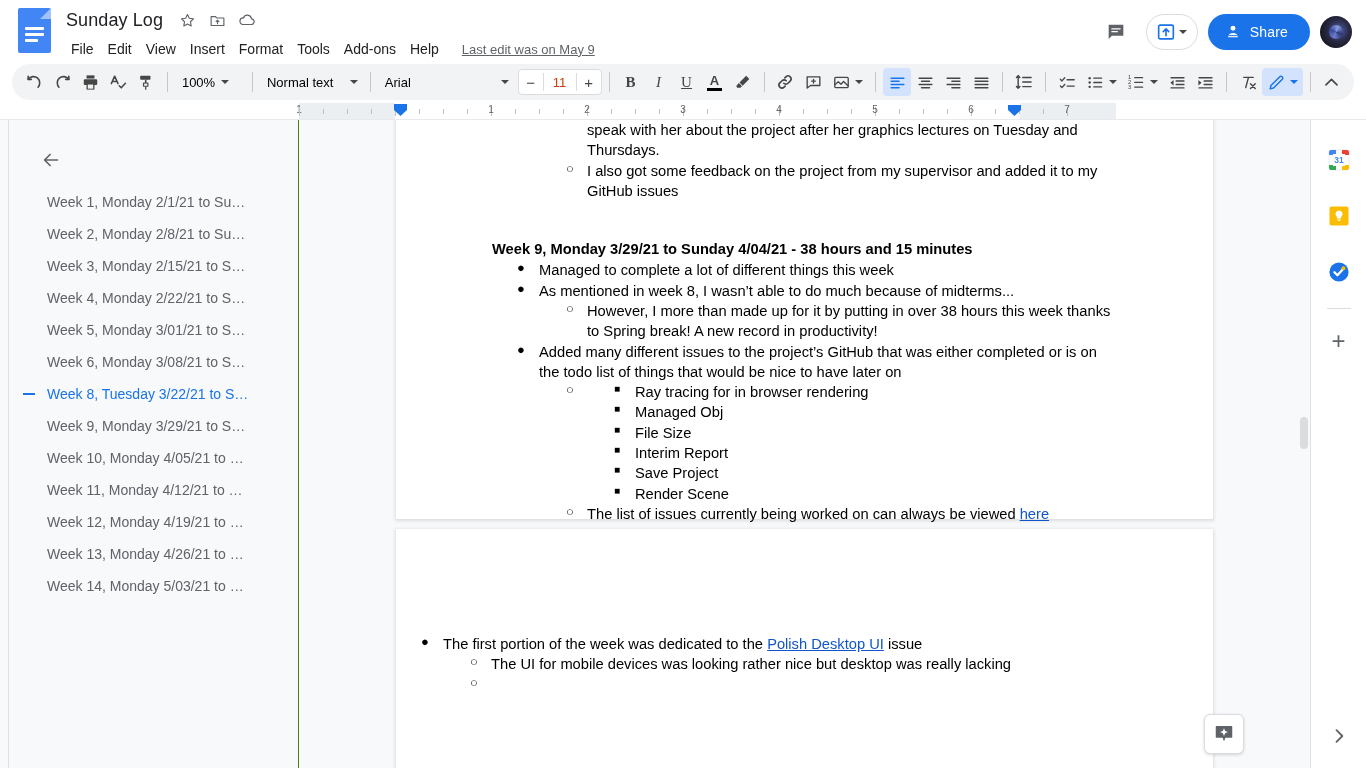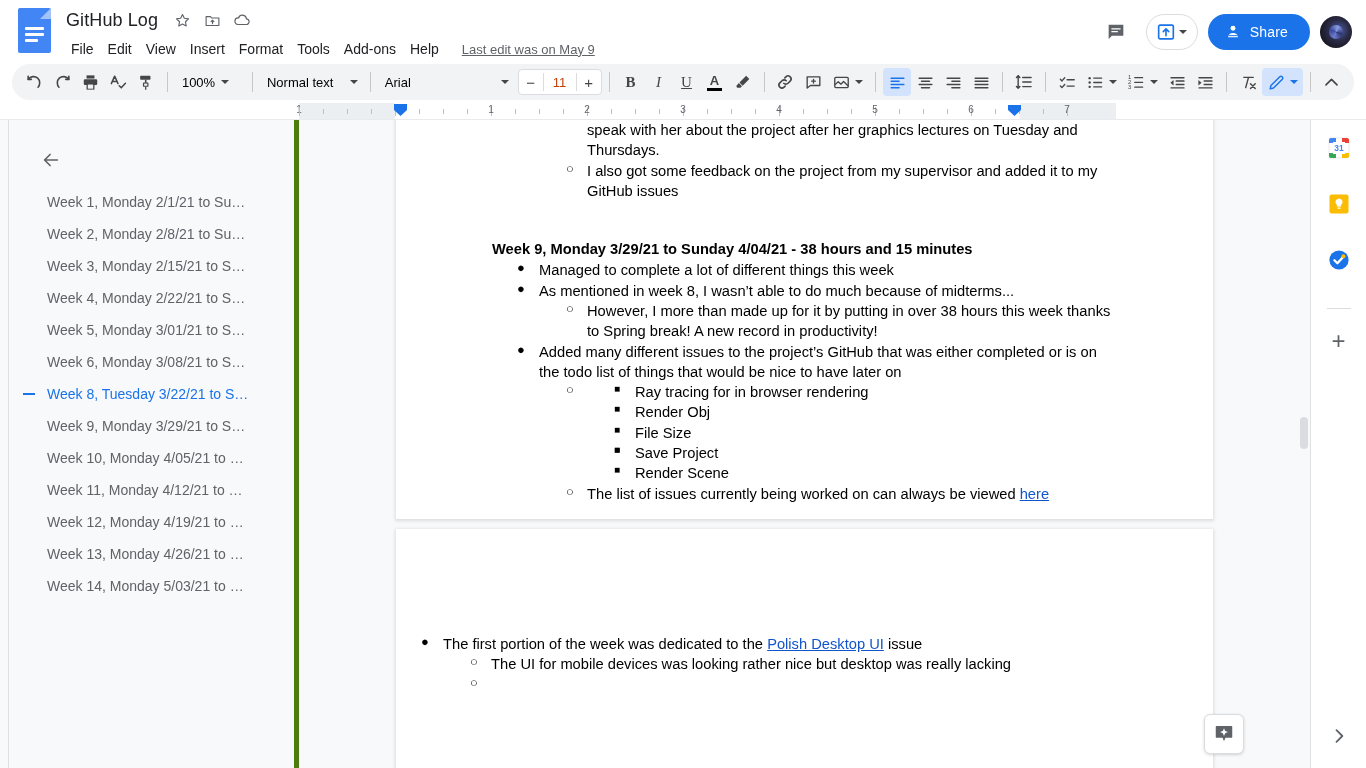--- a/index.html
+++ b/index.html
@@ -124,21 +124,21 @@
     cursor: pointer;
   }
   .indent-bar { position: absolute; width: 13px; height: 3px; top: 1px; background: #1a73e8; cursor: pointer; }
 
   
   .main { display: flex; height: calc(768px - 64px - 36px - 20px); position: relative; background: #f8f9fa; }
   .left-gutter { width: 9px; background: #f8f9fa; border-right: 1px solid #e0e0e0; flex: 0 0 auto; }
 
   .outline {
     width: 290px; flex: 0 0 auto; background: #f8f9fa; padding: 0 0 0 0;
-    border-right: 5px solid #4d7c0f; overflow: hidden; position: relative;
+    border-right: 1px solid #4d7c0f; overflow: hidden; position: relative;
   }
   .outline-back { width: 40px; height: 40px; margin: 20px 0 6px 22px; display: flex; align-items: center; justify-content: center; color: #5f6368; cursor: pointer; border-radius: 50%; }
   .outline-list { padding-left: 0; }
   .ol-item {
     height: 32px; display: flex; align-items: center; font-size: 14px;
     color: #5f6368; cursor: pointer; padding-left: 38px; position: relative;
     white-space: nowrap; overflow: hidden;
   }
   .ol-item.sel { color: #1a73e8; font-weight: 500; }
   .ol-item .dash {
@@ -171,21 +171,21 @@
 
   
   .vscroll { position: absolute; right: 0; top: 0; width: 12px; height: 100%; background: #f8f9fa; }
   .vthumb { position: absolute; left: 2px; width: 8px; border-radius: 4px; background: #dadce0; cursor: pointer; }
 
   
   .sidepanel {
     width: 56px; flex: 0 0 auto; background: #fff; border-left: 1px solid #e0e0e0;
     display: flex; flex-direction: column; align-items: center; padding-top: 16px; position: relative;
   }
-  .sp-icon { width: 36px; height: 36px; display: flex; align-items: flex-start; justify-content: center; margin-bottom: 20px; cursor: pointer; border-radius: 4px; }
+  .sp-icon { width: 36px; height: 36px; display: flex; align-items: flex-end; justify-content: center; margin-bottom: 20px; cursor: pointer; border-radius: 4px; }
   .sp-divider { width: 24px; height: 1px; background: #dadce0; margin: 4px 0 14px; }
   .sp-plus { width: 36px; height: 36px; display: flex; align-items: center; justify-content: center; color: #5f6368; cursor: pointer; border-radius: 50%; font-size: 24px; font-weight: 300; }
   .sp-expand { position: absolute; bottom: 14px; width: 36px; height: 36px; display: flex; align-items: center; justify-content: center; color: #5f6368; cursor: pointer; border-radius: 50%; }
 
   .explore-btn {
     position: absolute; right: 66px; bottom: 14px; width: 40px; height: 40px;
     background: #fff; border: 1px solid #dadce0; border-radius: 6px;
     display: flex; align-items: center; justify-content: center;
     box-shadow: 0 1px 3px rgba(60,64,67,.2); cursor: pointer; color: #5f6368; z-index: 5;
   }
@@ -198,21 +198,21 @@
     <div class="page">
         <div class="fold"></div>
         <div class="ln l1"></div>
         <div class="ln l2"></div>
         <div class="ln l3"></div>
       </div>
   </div>
 
   <div class="title-block">
     <div class="title-row">
-      <div class="doc-title">GitHub Log</div>
+      <div class="doc-title">Sunday Log</div>
       <div class="titlebtn">
         <svg width="17" height="17" viewBox="0 0 24 24" fill="none" stroke="#5f6368" stroke-width="1.6">
             <path d="M12 3.5l2.6 5.4 5.9.8-4.3 4.1 1 5.9-5.2-2.8-5.2 2.8 1-5.9L3.5 9.7l5.9-.8z" stroke-linejoin="round"></path>
           </svg>
       </div>
       <div class="titlebtn">
         <svg width="17" height="17" viewBox="0 0 24 24" fill="none" stroke="#5f6368" stroke-width="1.6">
             <path d="M3 6.5h6.2l1.6 2H21v10.5H3z" stroke-linejoin="round"></path>
             <path d="M12 11.5v5M12 11.5l-2 2M12 11.5l2 2" stroke-linecap="round"></path>
           </svg>
@@ -618,28 +618,29 @@
           <span class="bullet">○</span>
         </div>
 
         <div id="issue-list">
             <div class="li lv-3">
               <span class="bullet">■</span>
               <span class="li-text">Ray tracing for in browser rendering</span>
             </div>
             <div class="li lv-3">
               <span class="bullet">■</span>
-              <span class="li-text">Render Obj</span>
+              <span class="li-text">Managed Obj</span>
             </div>
             <div class="li lv-3">
               <span class="bullet">■</span>
               <span class="li-text">File Size</span>
             </div>
             <div class="li lv-3">
               <span class="bullet">■</span>
+              <span class="li-text">Interim Report</span>
             </div>
             <div class="li lv-3">
               <span class="bullet">■</span>
               <span class="li-text">Save Project</span>
             </div>
             <div class="li lv-3">
               <span class="bullet">■</span>
               <span class="li-text">Render Scene</span>
             </div>
           </div>

